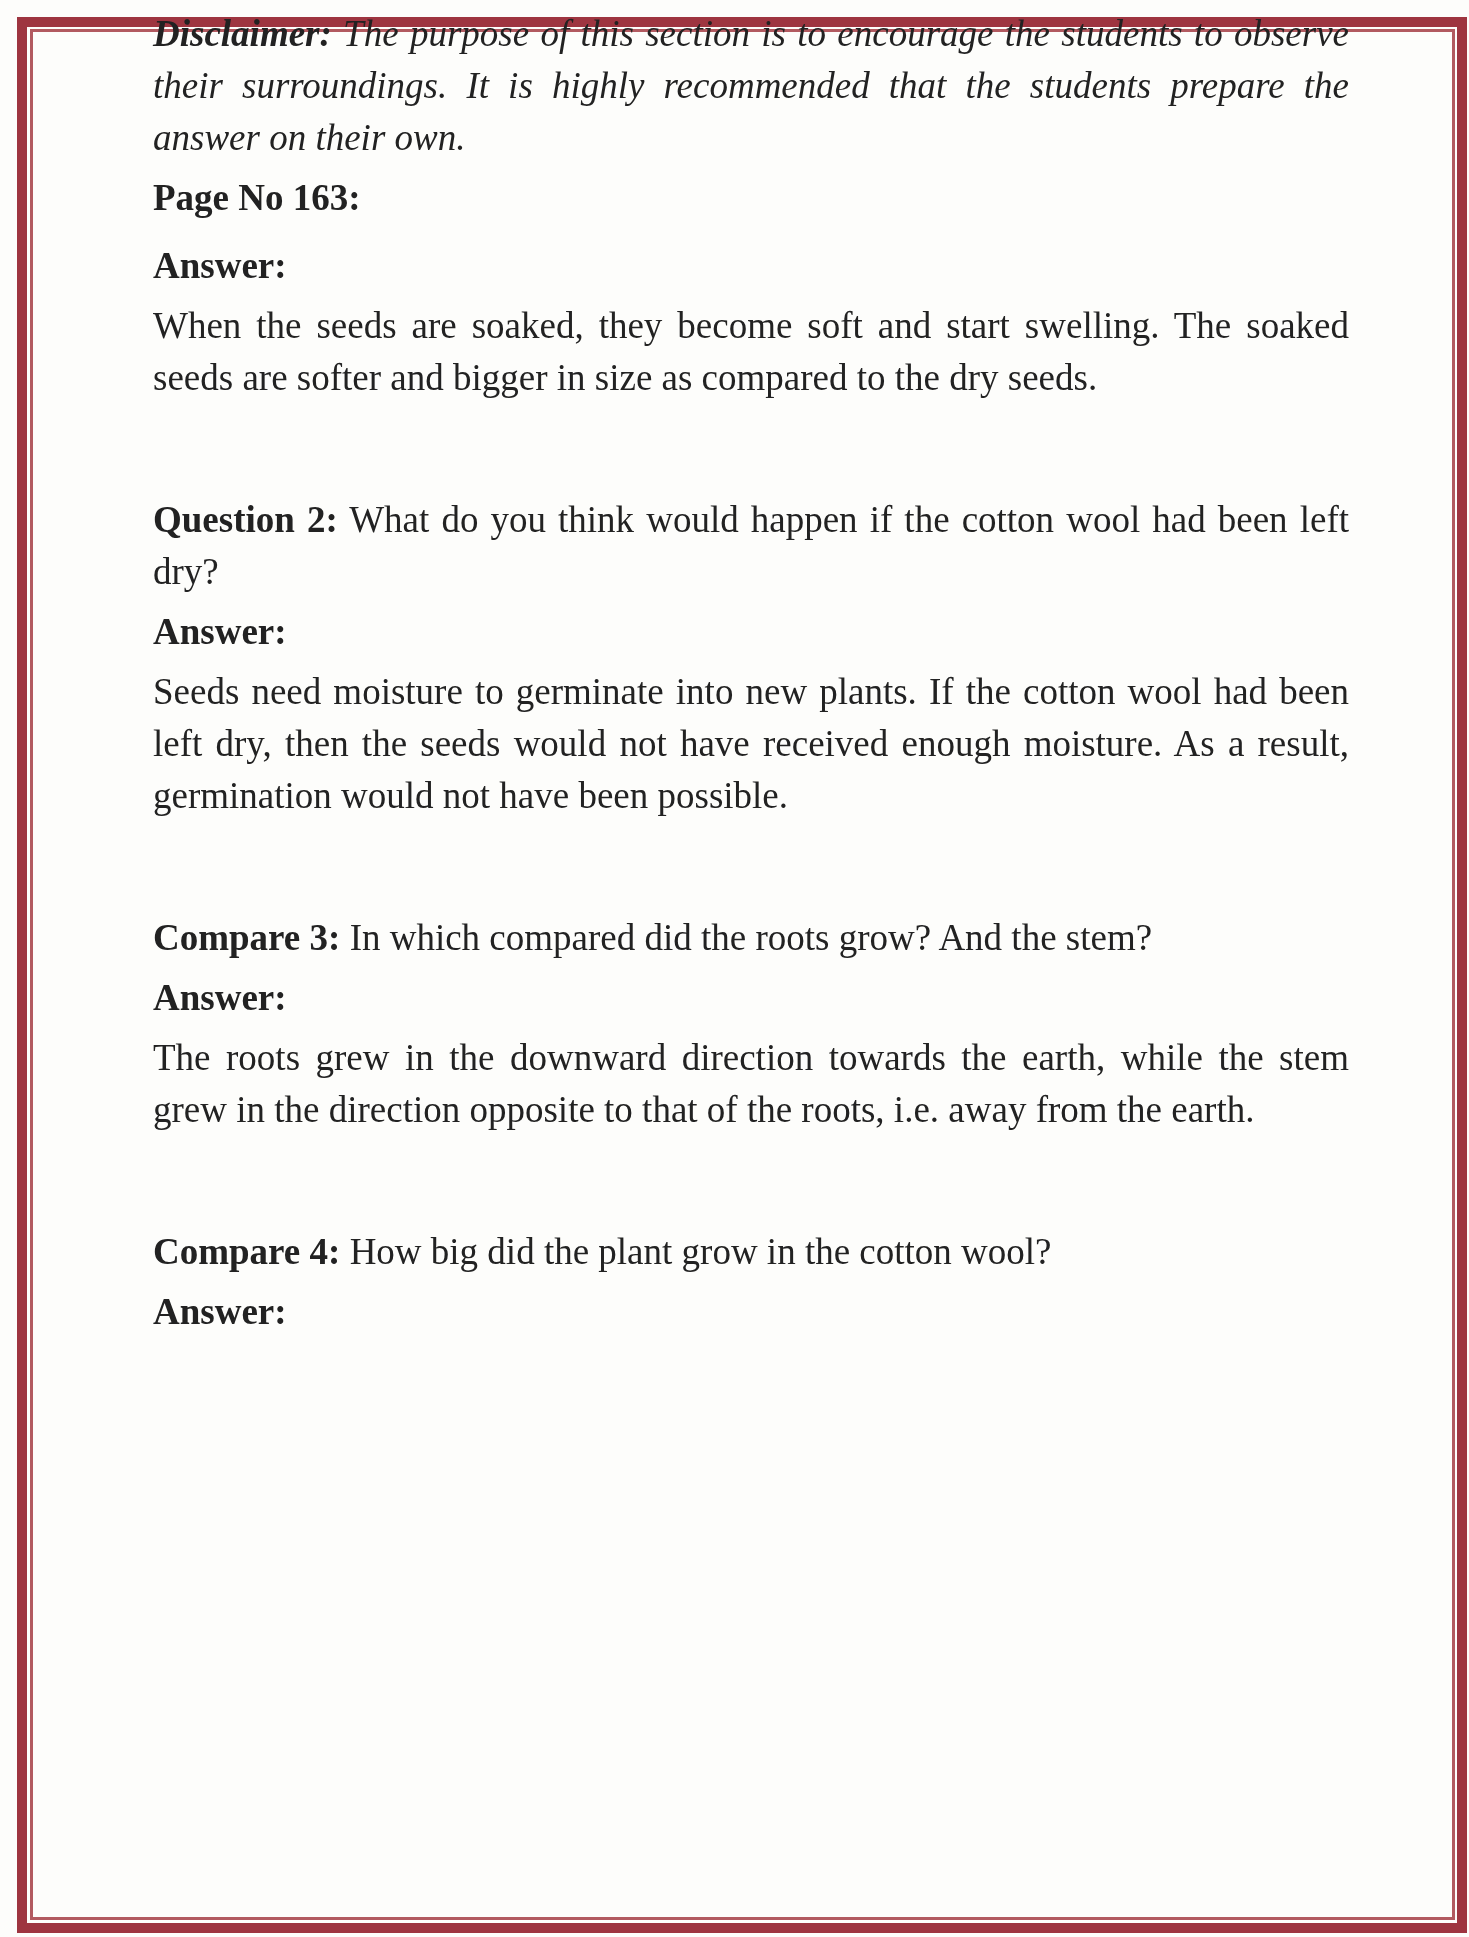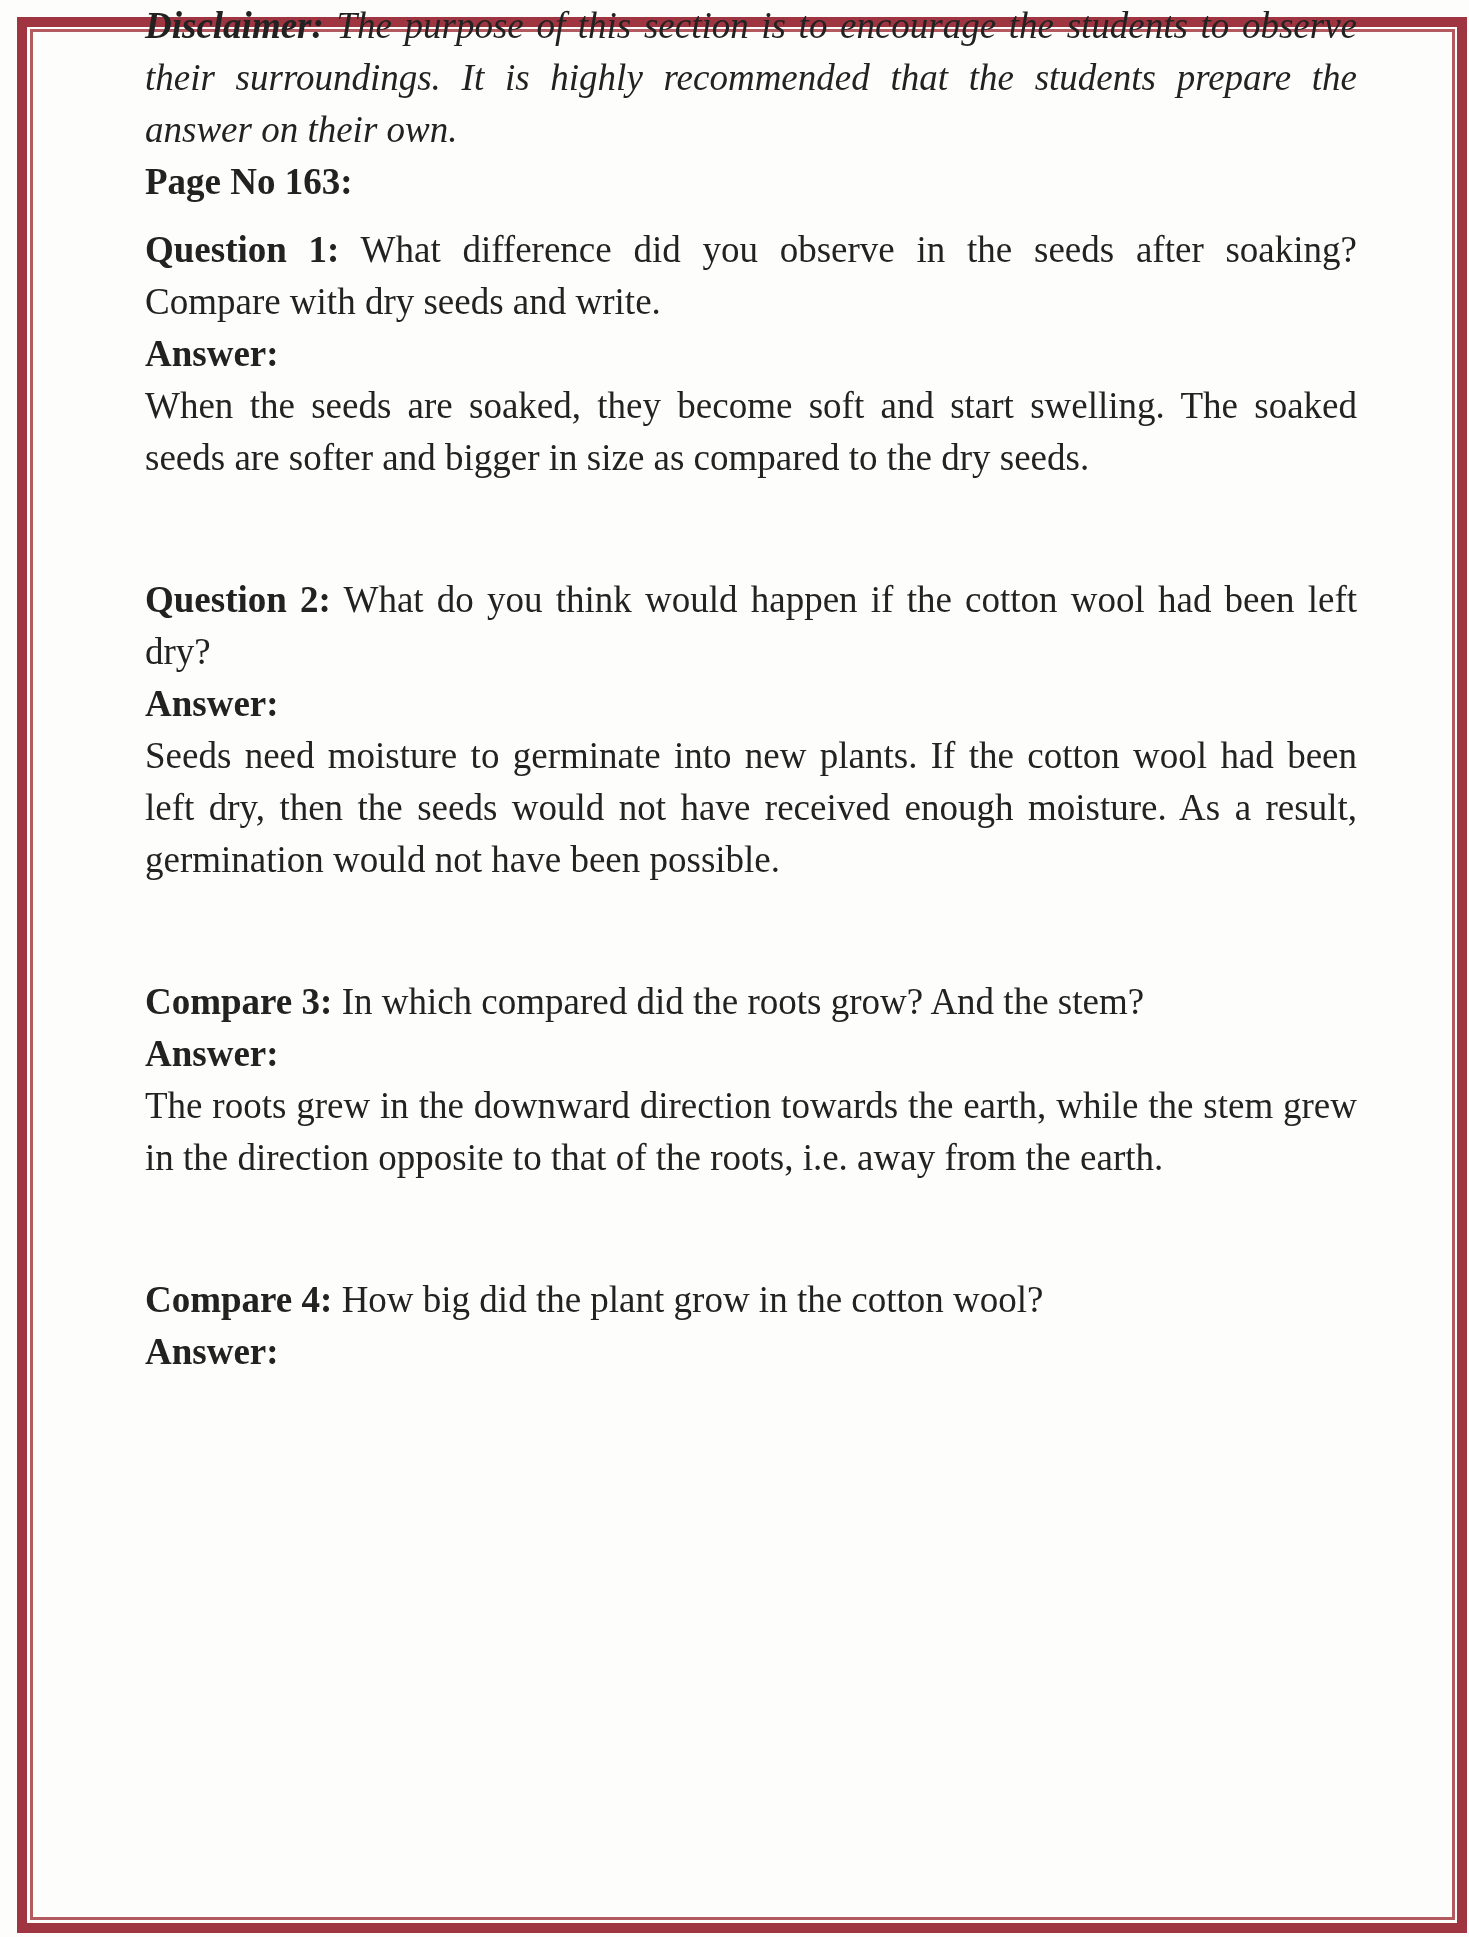--- a/index.html
+++ b/index.html
@@ -27,21 +27,21 @@
     border:3px solid var(--inner-border);
     pointer-events:none;
   }
   .content{
     position:absolute;
     left:145px;
     width:1212px;
     top:0;
   }
   .content p{
-    margin:0;
+    margin:8px;
     font-size:37px;
     line-height:52px;
     text-align:justify;
     color:var(--ink);
   }
   .disclaimer{
     margin-top:138px;
     font-style:italic;
   }
   .disclaimer .disc-label{
@@ -81,22 +81,20 @@
 
 <div class="content">
 
   <p class="disclaimer"><span class="disc-label">Disclaimer:</span>
     <span>The purpose of this section is to encourage the students to observe their surroundings. It is highly recommended that the students prepare the answer on their own.</span></p>
 
   <p class="page-heading">Page No 163:</p>
 
   <div id="qa-list">
   <div class="qa">
-    <p class="question"><span class="q-label">Question 1:</span>
-      <span>What difference did you observe in the seeds after soaking? Compare with dry seeds and write.</span></p>
     <p class="answer-label">Answer:</p>
     <p class="answer-text">When the seeds are soaked, they become soft and start swelling. The soaked seeds are softer and bigger in size as compared to the dry seeds.</p>
   </div>
 
   <div class="qa">
     <p class="question"><span class="q-label">Question 2:</span>
       <span>What do you think would happen if the cotton wool had been left dry?</span></p>
     <p class="answer-label">Answer:</p>
     <p class="answer-text">Seeds need moisture to germinate into new plants. If the cotton wool had been left dry, then the seeds would not have received enough moisture. As a result, germination would not have been possible.</p>
   </div>

